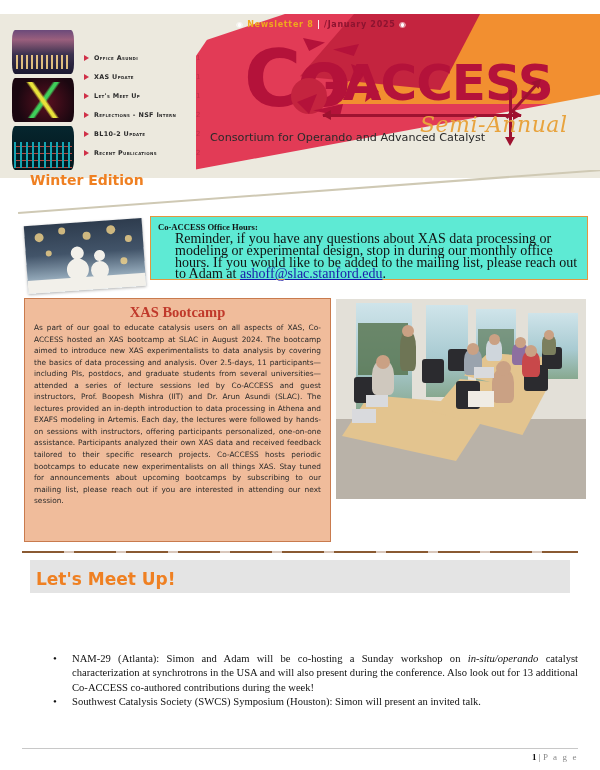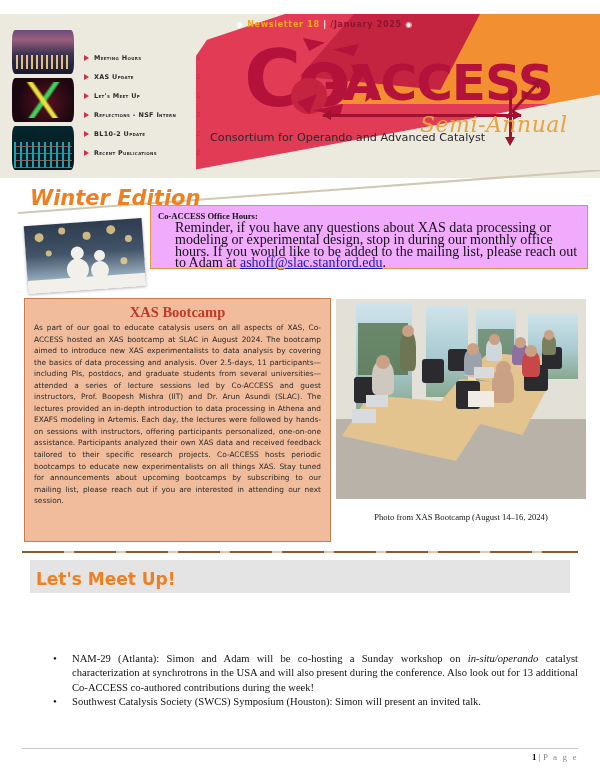--- a/index.html
+++ b/index.html
@@ -80,37 +80,37 @@
   
   .toc{position:absolute;left:84px;top:48px;width:112px;z-index:6;}
   .toc-row{display:flex;align-items:center;height:19px;}
   .toc-arrow{width:0;height:0;border-left:5px solid #d03048;border-top:3.5px solid transparent;
     border-bottom:3.5px solid transparent;margin-right:5px;flex:none;}
   .toc-label{font-family:"DejaVu Sans", sans-serif;font-size:6.4px;font-weight:bold;
     color:#2b2b2b;font-variant:small-caps;letter-spacing:.35px;flex:1;white-space:nowrap;}
   .toc-page{font-family:"DejaVu Sans", sans-serif;font-size:7px;color:#c0304a;
     position:absolute;left:112px;}
   .toc-row{position:relative;}
-  .winter-title{position:absolute;left:30px;top:186px;font-family:"DejaVu Sans", sans-serif;
-    font-size:21px;font-weight:bold;color:#ef8022;font-style:italic;}
+  .winter-title{position:absolute;left:30px;top:172px;font-family:"DejaVu Sans", sans-serif;
+    font-size:14px;font-weight:bold;color:#ef8022;}
   .sweep-line{position:absolute;left:0;top:170px;width:600px;height:46px;overflow:hidden;}
   .sweep-line:after{content:"";position:absolute;left:18px;top:42px;width:600px;height:1.5px;
     background:#cfc9b4;transform:rotate(-4.2deg);transform-origin:0 0;}
 
   
   .snow-photo{position:absolute;left:26px;top:222px;width:118px;height:68px;
     transform:rotate(-4deg);overflow:hidden;
     background:linear-gradient(180deg,#2e3c4e 0%,#425469 45%,#8ea3b4 78%,#d8e2e8 100%);
     box-shadow:0 1px 3px rgba(0,0,0,.3);}
   .snow-photo .bokeh{position:absolute;border-radius:50%;background:#f5d48a;opacity:.8;}
   .snow-photo .sm{position:absolute;border-radius:50%;background:#f2f0ea;}
 
   
-  .oh-box{position:absolute;left:150px;top:205px;width:436px;height:62px;
-    background:#f0abfc;border:1px solid #e2973f;}
+  .oh-box{position:absolute;left:150px;top:216px;width:436px;height:62px;
+    background:#5eead4;border:1px solid #e2973f;}
   .oh-title{font-family:"Liberation Serif", serif;font-size:8.6px;font-weight:bold;
     color:#111;padding:5px 7px 0 7px;}
   .oh-body{font-family:"Liberation Serif", serif;font-size:14px;color:#111;
     padding:1px 8px 0 24px;line-height:11.8px;text-align:left;}
   .oh-link{color:#1a1aa8;text-decoration:underline;}
 
   
   .bc-box{position:absolute;left:24px;top:298px;width:305px;height:242px;
     background:#f0bc9b;border:1px solid #c97b4e;}
   .bc-title{text-align:center;font-family:"Liberation Serif", serif;font-size:14.5px;
@@ -171,21 +171,21 @@
   <div class="masthead">
     <div class="mh-crimson"></div>
     <div class="mh-orange"></div>
     <div class="mh-darkred"></div>
     <div class="mh-beige-left"></div>
     <div class="mh-beige-sweep"></div>
   </div>
 
   <div class="issue-line">
     <span class="dot">◉</span>
-    <span>Newsletter 18</span>
+    <span>Newsletter 8</span>
     <span class="sep">|</span>
     <span class="month">/January 2025</span>
     <span class="dot">◉</span>
   </div>
 
   <div class="logo-wrap">
     <div class="logo-co">Co</div>
     <div class="logo-dot"></div>
     <div class="shard s1"></div>
     <div class="shard s2"></div>
@@ -206,21 +206,21 @@
 
   <div class="thumbs">
     <div class="thumb t1"></div>
     <div class="thumb t2"></div>
     <div class="thumb t3"></div>
   </div>
 
   <div class="toc">
     <div class="toc-row">
       <span class="toc-arrow"></span>
-      <span class="toc-label">Meeting Hours</span>
+      <span class="toc-label">Office Asundi</span>
       <span class="toc-page">1</span>
     </div>
     <div class="toc-row">
       <span class="toc-arrow"></span>
       <span class="toc-label">XAS Update</span>
       <span class="toc-page">1</span>
     </div>
     <div class="toc-row">
       <span class="toc-arrow"></span>
       <span class="toc-label">Let's Meet Up</span>
@@ -312,21 +312,20 @@
     <div class="ph head" style="left:179px;top:38px;width:11px;height:11px;"></div>
     <div class="ph pers" style="left:186px;top:52px;width:18px;height:26px;background:#c8484a;"></div>
     <div class="ph head" style="left:189px;top:46px;width:12px;height:12px;"></div>
     <div class="ph pers" style="left:206px;top:36px;width:14px;height:20px;background:#7b7f5e;"></div>
     <div class="ph head" style="left:208px;top:31px;width:10px;height:10px;"></div>
     <div class="ph lap" style="left:30px;top:96px;width:22px;height:12px;"></div>
     <div class="ph lap" style="left:132px;top:92px;width:26px;height:16px;background:#f0ece4;"></div>
     <div class="ph lap" style="left:138px;top:68px;width:20px;height:11px;"></div>
     <div class="ph lap" style="left:16px;top:110px;width:24px;height:14px;"></div>
   </div>
-  <div class="bc-caption">Photo from XAS Bootcamp (August 14–16, 2024)</div>
 
   <div class="divider"></div>
 
   <div class="lmu-band"></div>
   <div class="lmu-title">Let's Meet Up!</div>
 
 
   <ul class="lmu-list">
     <li><span>NAM-29 (Atlanta): Simon and Adam will be co-hosting a Sunday workshop on </span><span class="ital">in-situ/operando</span><span> catalyst characterization at synchrotrons in the USA and will also present during the conference. Also look out for 13 additional Co-ACCESS co-authored contributions during the week!</span></li>
     <li><span>Southwest Catalysis Society (SWCS) Symposium (Houston): Simon will present an invited talk.</span></li>

